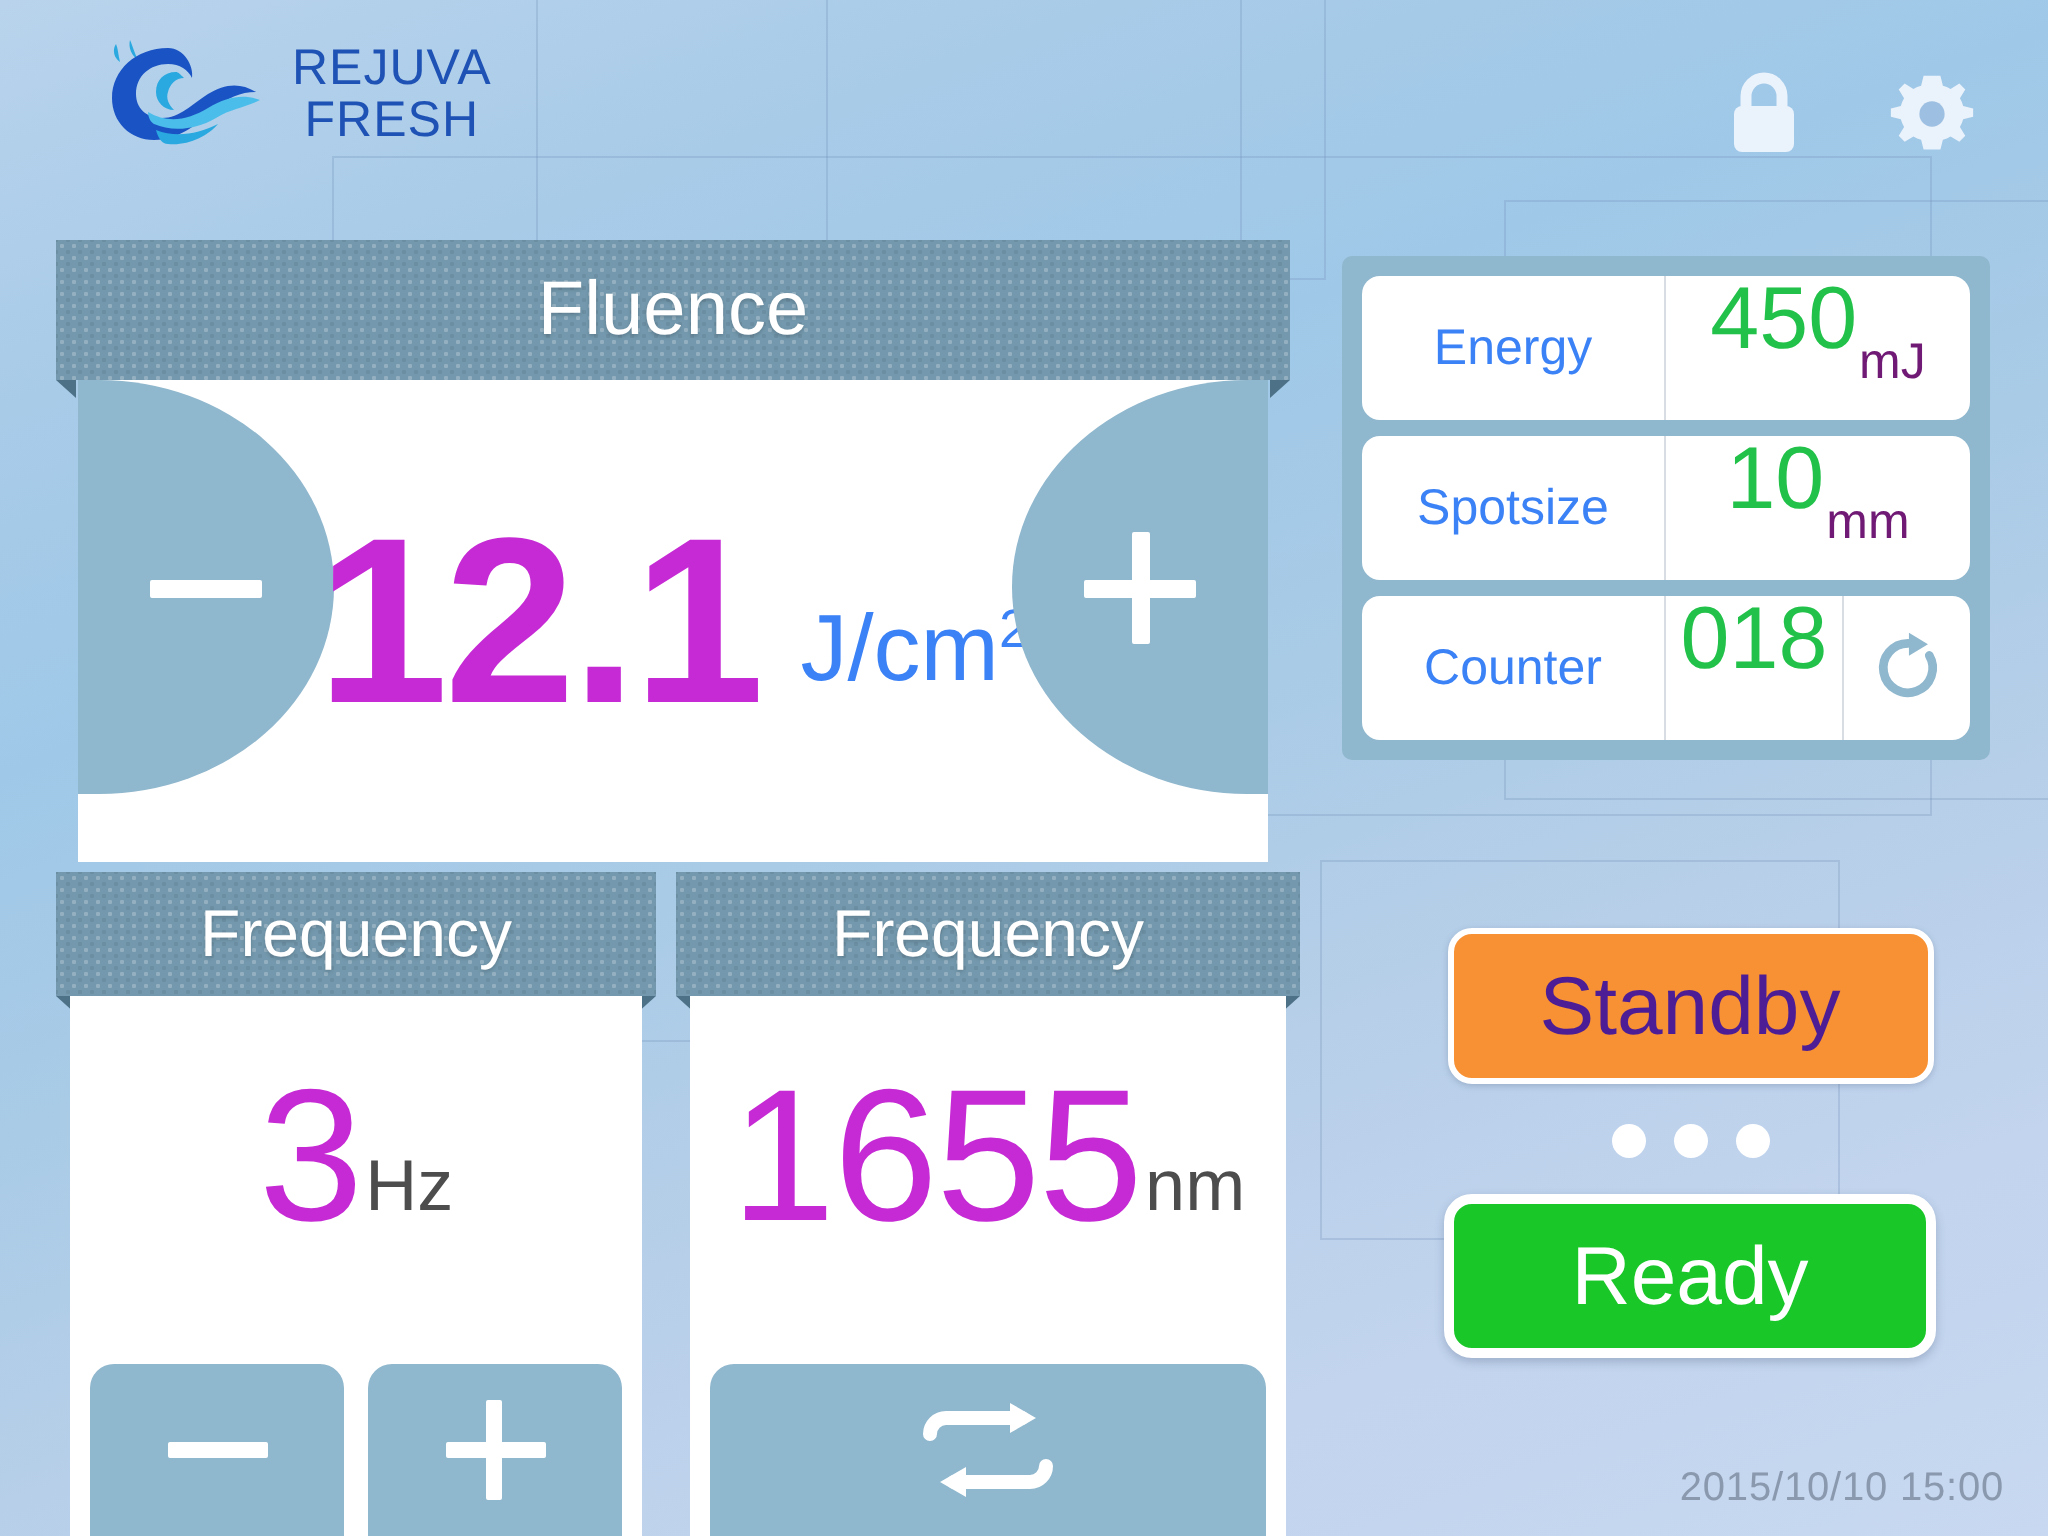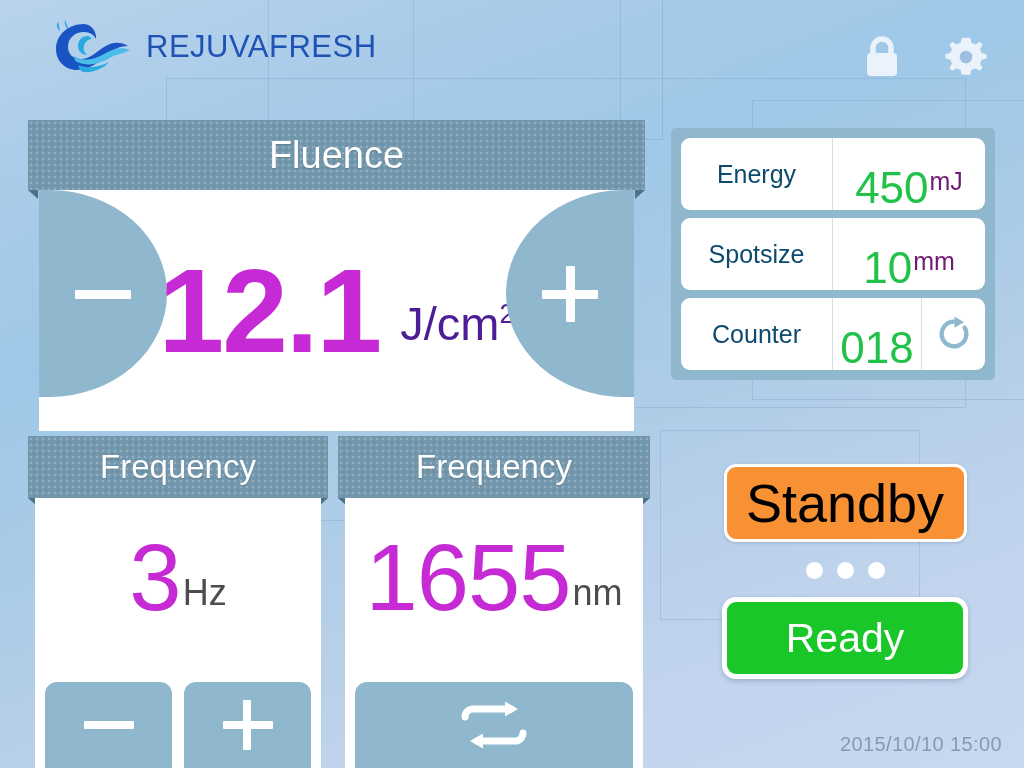--- a/index.html
+++ b/index.html
@@ -52,23 +52,24 @@
   #logo-group {
     position: absolute;
     left: 44px; top: 16px;
     display: flex;
     align-items: center;
     gap: 14px;
   }
   #logo-mark { width: 88px; height: 62px; display: block; }
   #logo-text {
     display: flex;
+    flex-direction: column;
     line-height: 1.04;
     color: #1f52b5;
-    font-size: 31px;
+    font-size: 25px;
     letter-spacing: 0.5px;
     align-items: center;
   }
   #logo-text span { display: block; }
 
   #header-icons {
     position: absolute;
     right: 36px; top: 34px;
     display: flex;
     align-items: center;
@@ -152,21 +153,21 @@
   }
   #fluence-value {
     font-size: 118px;
     font-weight: bold;
     color: #c62ad4;
     line-height: 1;
     letter-spacing: -2px;
   }
   #fluence-unit {
     font-size: 47px;
-    color: #4c1d95;
+    color: #3b82f6;
     margin-left: 20px;
     align-self: center;
     padding-top: 26px;
   }
   #fluence-unit sup { font-size: 27px; }
 
   
   #freq-panel { position: absolute; left: 28px; top: 436px; width: 300px; }
   #freq-head  { width: 300px; height: 62px; font-size: 33px; }
   #freq-body  {
@@ -241,27 +242,27 @@
     background: #ffffff;
     border-radius: 9px;
     overflow: hidden;
   }
   .ro-label {
     width: 152px;
     display: flex;
     align-items: center;
     justify-content: center;
     font-size: 25px;
-    color: #0c4a6e;
+    color: #3b82f6;
     border-right: 1px solid #d7dde3;
   }
   .ro-value {
     flex: 1;
     display: flex;
-    align-items: flex-end;
+    align-items: flex-start;
     justify-content: center;
   }
   .ro-num {
     font-size: 44px;
     color: #22c24a;
     line-height: 1;
   }
   .ro-unit {
     font-size: 25px;
     color: #701a75;
@@ -286,22 +287,22 @@
     display: flex;
     flex-direction: column;
     align-items: center;
   }
   #standby-btn {
     width: 243px; height: 78px;
     background: #f79134;
     border: 3px solid #ffffff;
     border-radius: 12px;
     display: flex; align-items: center; justify-content: center;
-    color: #000000;
-    font-size: 54px;
+    color: #4c1d95;
+    font-size: 41px;
     box-shadow: 0 1px 3px rgba(60,80,110,0.25);
   }
   #dots { display: flex; gap: 14px; margin: 20px 0 18px 0; }
   .dot { width: 17px; height: 17px; border-radius: 50%; background: #ffffff; }
   #ready-btn {
     width: 246px; height: 82px;
     background: #19c728;
     border: 5px solid #ffffff;
     border-radius: 14px;
     display: flex; align-items: center; justify-content: center;

